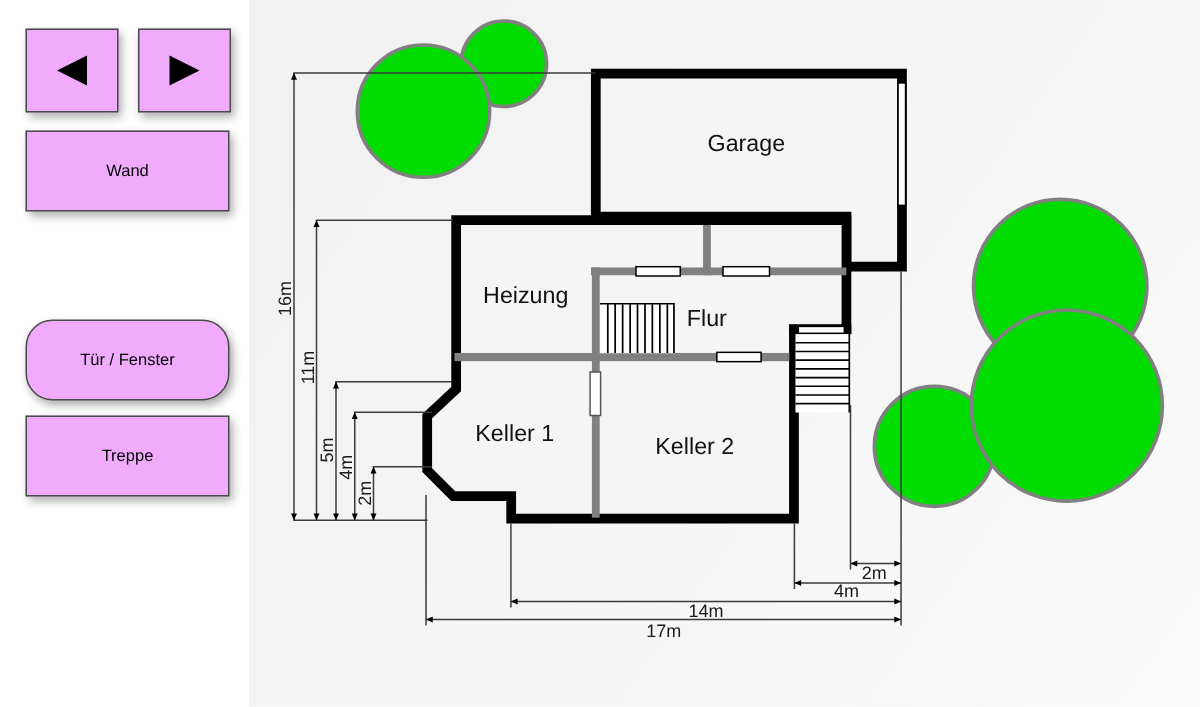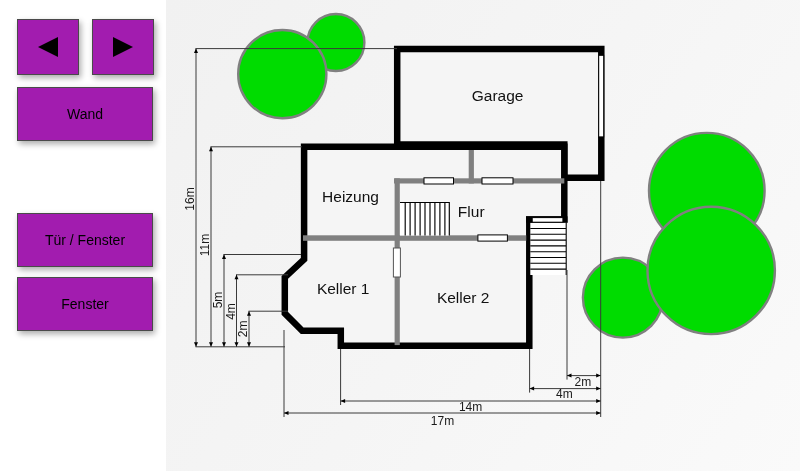--- a/index.html
+++ b/index.html
@@ -2,24 +2,24 @@
 <html><head>
 <meta charset="utf-8">
 <style>
   html,body{margin:0;padding:0;}
   body{width:800px;height:471px;overflow:hidden;position:relative;
        font-family:"Liberation Sans", sans-serif;background:#ffffff;}
   #canvas{position:absolute;left:166px;top:0;width:634px;height:471px;
        background:linear-gradient(125deg,#f1f1f1 0%,#f5f5f5 50%,#fafafa 100%);}
   #plan{position:absolute;left:0;top:0;transform:translateZ(0);}
   #sidebar{position:absolute;left:0;top:0;width:166px;height:471px;background:#ffffff;transform:translateZ(0);}
-  .btn{position:absolute;background:#a21caf;border:1px solid #4a4a4a;
+  .btn{position:absolute;background:#f0abfc;border:1px solid #4a4a4a;
        box-shadow:2px 3px 6px rgba(0,0,0,0.33);
        display:flex;align-items:center;justify-content:center;
-       font-size:14px;color:#000;}
+       font-size:11px;color:#000;}
   .tri-l{width:0;height:0;border-top:10px solid transparent;border-bottom:10px solid transparent;
        border-right:20px solid #000;}
   .tri-r{width:0;height:0;border-top:10px solid transparent;border-bottom:10px solid transparent;
        border-left:20px solid #000;}
 </style>
 </head>
 <body>
 
 <div id="canvas"></div>
 
@@ -187,16 +187,16 @@
       <div class="tri-l"></div>
     </div>
 
   <div class="btn" style="left:92px;top:19px;width:60px;height:54px;">
       <div class="tri-r"></div>
     </div>
 
   <div class="btn" style="left:17px;top:87px;width:134px;height:52px;">Wand</div>
 
 
-  <div class="btn" style="left:17px;top:213px;width:134px;height:52px;">Tür / Fenster</div>
-
-  <div class="btn" style="left:17px;top:277px;width:134px;height:52px;">Fenster</div>
+  <div class="btn" style="left:17px;top:213px;width:134px;height:52px;border-radius:18px;">Tür / Fenster</div>
+
+  <div class="btn" style="left:17px;top:277px;width:134px;height:52px;">Treppe</div>
 </div>
 
 </body></html>

